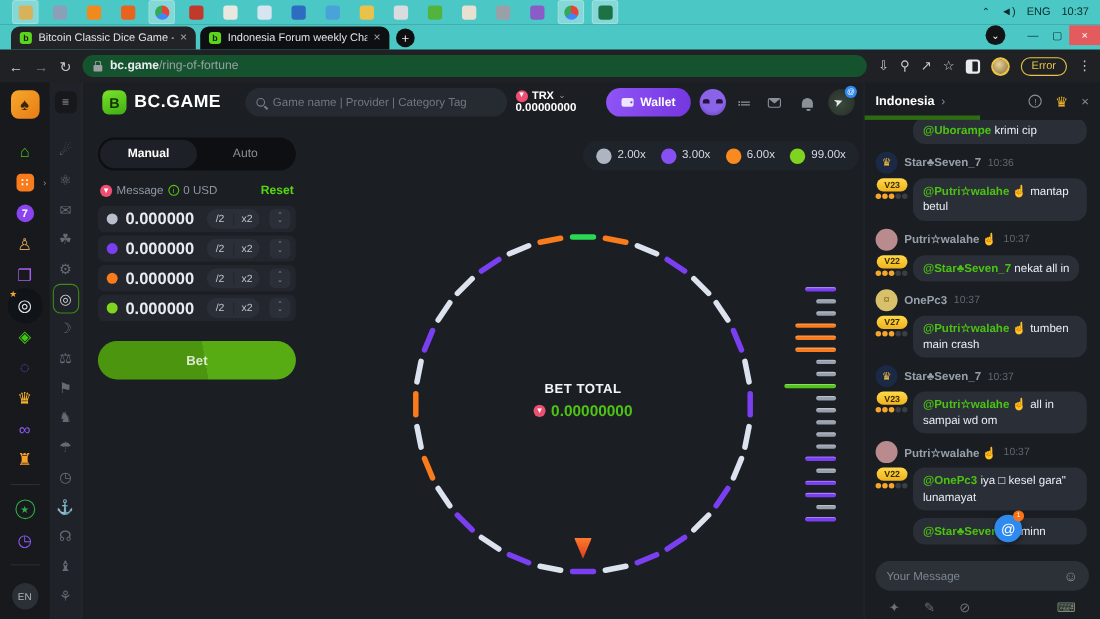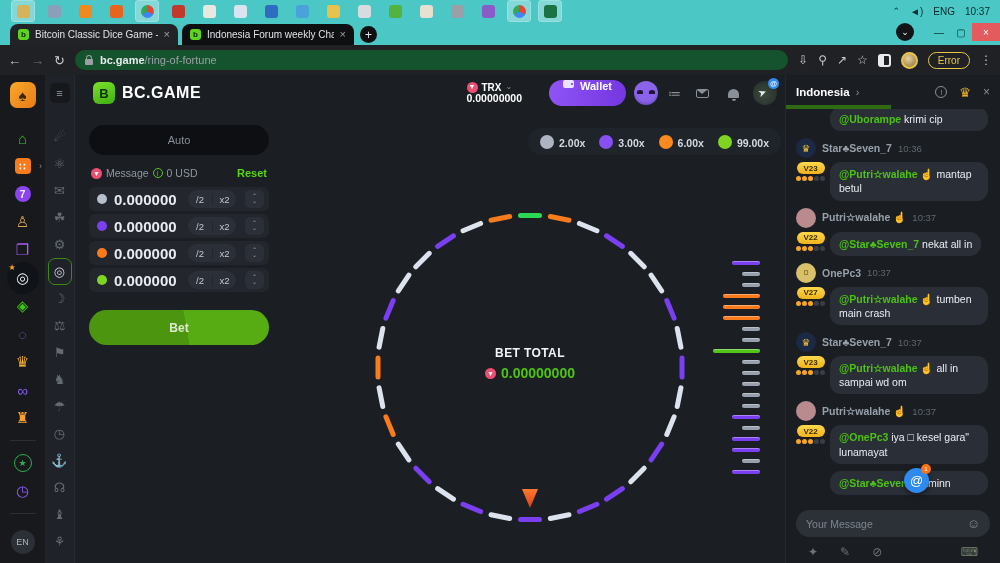--- a/index.html
+++ b/index.html
@@ -75,21 +75,21 @@
   .mag{width:8px;height:8px;border:1.5px solid #767d86;border-radius:50%;position:relative;flex:none}
   .mag:after{content:"";position:absolute;width:4px;height:1.5px;background:#767d86;transform:rotate(45deg);right:-4px;bottom:-2px}
   .search input{background:none;border:none;outline:none;color:#aab0b8;font-size:10.5px;width:100%}
   .search input::placeholder{color:#717780}
   .balance{margin-left:auto;display:flex;flex-direction:column;align-items:flex-start;line-height:1.1;margin-right:19px}
   .bal-top{display:flex;align-items:center;gap:4px}
   .trx-coin{width:11px;height:11px;border-radius:50%;background:#ed4f72;display:inline-flex;align-items:center;justify-content:center;color:#fff;font-size:7px;flex:none}
   .bal-cur{color:#fff;font-size:10px;font-weight:bold}
   .bal-chev{color:#8a9097;font-size:8px}
   .bal-val{color:#fff;font-size:10.5px;font-weight:bold}
-  .wallet-btn{height:26px;border-radius:13px;background:linear-gradient(100deg,#8f55f5,#7436e0);color:#fff;font-size:11px;font-weight:bold;display:flex;align-items:flex-start;gap:6px;padding:0 14px}
+  .wallet-btn{height:26px;border-radius:13px;background:linear-gradient(100deg,#8f55f5,#7436e0);color:#fff;font-size:11px;font-weight:bold;display:flex;align-items:center;gap:6px;padding:0 14px}
   .wallet-ic{width:11px;height:8px;background:rgba(255,255,255,.85);border-radius:2px;position:relative}
   .wallet-ic:after{content:"";position:absolute;right:1px;top:3px;width:2px;height:2px;background:#7436e0;border-radius:50%}
   .hd-avatar{width:24px;height:24px;border-radius:50%;background:radial-gradient(circle at 50% 38%,#8a63e8 55%,#5b3bb0);position:relative;flex:none}
   .hd-avatar:before,.hd-avatar:after{content:"";position:absolute;top:9px;width:6px;height:4px;background:#241438;border-radius:50% 50% 0 0}
   .hd-avatar:before{left:3px}.hd-avatar:after{right:3px}
   .hd-list{color:#8a9097;font-size:13px;margin:0 2px}
   .bell{width:11px;height:9px;background:#8a9097;border-radius:6px 6px 1px 1px;position:relative;margin:0 6px}
   .bell:after{content:"";position:absolute;left:3.5px;bottom:-3px;width:4px;height:2px;background:#8a9097;border-radius:0 0 2px 2px}
   .mail{width:13px;height:9px;border:1.5px solid #8a9097;border-radius:2px;position:relative;margin:0 5px}
   .mail:after{content:"";position:absolute;left:0;top:0;border-left:5px solid transparent;border-right:5px solid transparent;border-top:4px solid #8a9097}
@@ -110,21 +110,21 @@
   .bet-row{height:24px;background:#23262d;border-radius:6px;display:flex;align-items:center;padding:0 5px 0 8px;margin-bottom:3px;gap:7px}
   .dot{width:10px;height:10px;border-radius:50%;flex:none}
   .bet-val{color:#e8ecf2;font-size:15px;font-weight:bold;flex:1}
   .mod-group{height:18px;background:#2b2f37;border-radius:10px;display:flex;align-items:center}
   .mod{width:24px;text-align:center;color:#c3c9d2;font-size:9.5px}
   .mod + .mod{border-left:1px solid #23262d}
   .stepper{width:19px;height:18px;background:#2b2f37;border-radius:5px;display:flex;flex-direction:column;align-items:center;justify-content:center;color:#9aa0a8;font-size:6px;line-height:.9;margin-left:2px}
   .bet-btn{margin-top:18px;height:35px;width:180px;border-radius:18px;background:linear-gradient(80deg,#4c960f 54%,#57ab13 54%);color:rgba(255,255,255,.8);font-size:12px;font-weight:bold;display:flex;align-items:center;justify-content:center}
 
   .legend{position:absolute;right:4px;top:17px;height:27px;background:#1f232a;border-radius:14px;display:flex;align-items:center;padding:0 12px;gap:14px}
-  .lg-chip{display:flex;align-items:flex-end;gap:5px;font-size:10.5px;color:#d4dae2;font-weight:bold}
+  .lg-chip{display:flex;align-items:flex-start;gap:5px;font-size:10.5px;color:#d4dae2;font-weight:normal}
   .lg-dot{width:14px;height:14px;border-radius:50%}
 
   .ring{position:absolute;left:455px;top:256px;width:0;height:0}
   .seg{position:absolute;width:24px;height:5px;border-radius:3px;left:-12px;top:-2.5px}
   .bet-total{position:absolute;left:455px;top:235px;transform:translateX(-50%);text-align:center;white-space:nowrap}
   .bt-label{color:#f2f5f9;font-size:12px;font-weight:bold;letter-spacing:.4px}
   .bt-val{margin-top:5px;display:flex;align-items:center;justify-content:center;gap:5px;color:#4ec414;font-size:14px;font-weight:bold}
   .pointer{position:absolute;left:447px;top:378px;width:16px;height:19px;background:linear-gradient(#ff7a2e,#de3c1a);clip-path:polygon(0 0,100% 0,50% 100%)}
 
   .history{position:absolute;right:25px;top:150px;width:47px}
@@ -139,21 +139,21 @@
   .info-c{width:12px;height:12px;border:1px solid #8a9097;border-radius:50%;font-size:8px;display:flex;align-items:center;justify-content:center}
   .trophy{color:#f0b323;font-size:13px}
   .chat-x{font-size:12px}
   .chat-scroll{flex:1;overflow:hidden;display:flex;flex-direction:column;justify-content:flex-end;padding:0 10px}
   .msg{margin-bottom:7px}
   .msg-head{display:flex;align-items:center;gap:6px;margin:2px 0 4px}
   .mav{width:20px;height:20px;border-radius:50%;flex:none;display:flex;align-items:center;justify-content:center;font-size:10px}
   .mname{color:#97a0aa;font-size:10.5px;font-weight:bold}
   .mtime{color:#5f6770;font-size:9.5px}
   .msg-body{display:flex;gap:5px}
-  .badge-col{width:29px;flex:none;display:flex;flex-direction:column;align-items:center;gap:2px}
+  .badge-col{width:29px;flex:none;display:flex;flex-direction:column;align-items:flex-end;gap:2px}
   .vbadge{width:28px;height:12px;border-radius:7px;background:linear-gradient(#ffd94a,#f0b31c);color:#3a2c00;font-size:8px;font-weight:bold;display:flex;align-items:center;justify-content:center}
   .coins{display:flex;gap:1px}
   .coins i{width:5px;height:5px;border-radius:50%;background:#f7a62c}
   .coins i.off{background:#3a3f46}
   .bubble{background:#2a2f37;border-radius:11px;padding:5px 9px;font-size:10.5px;color:#e9edf3;line-height:1.35;max-width:158px}
   .bubble.indent{margin-left:34px}
   .mention{color:#4cc212;font-weight:bold}
   .at-btn{position:absolute;left:118px;top:393px;width:25px;height:25px;border-radius:50%;background:#2f8af0;color:#fff;font-size:13px;display:flex;align-items:center;justify-content:center;box-shadow:0 2px 6px rgba(0,0,0,.5)}
   .at-btn .nb{position:absolute;right:-2px;top:-4px;width:10px;height:10px;border-radius:50%;background:#f97316;color:#fff;font-size:6px;display:flex;align-items:center;justify-content:center}
   .chat-input-area{flex:none;padding:8px 10px 4px}
@@ -344,20 +344,24 @@
         </span>
     </div>
 
     <div class="main">
 
       <div class="site-header">
         <div class="logo">
           <span class="logo-ic">B</span>
           <span class="logo-tx">BC.GAME</span>
         </div>
+        <div class="search">
+          <span class="mag"></span>
+          <input placeholder="Game name | Provider | Category Tag" style="">
+        </div>
         <div class="balance">
           <span class="bal-top">
             <span class="trx-coin">▼</span>
             <span class="bal-cur">TRX</span>
             <span class="bal-chev">⌄</span>
           </span>
           <span class="bal-val">0.00000000</span>
         </div>
         <div class="wallet-btn">
           <span class="wallet-ic"></span>
@@ -369,20 +373,21 @@
         <span class="bell"></span>
         <span class="hd-avatar2">
           <span class="plane">➤</span>
           <span class="badge">@</span>
         </span>
       </div>
 
       <div class="game">
         <div class="bet-panel">
           <div class="toggle">
+            <span class="tg active">Manual</span>
             <span class="tg">Auto</span>
           </div>
           <div class="amount-row">
             <span class="trx-coin">▼</span>
             <span>Message</span>
             <span class="info-i">i</span>
             <span>0 USD</span>
             <span class="reset">Reset</span>
           </div>
           <div id="bet-rows">

